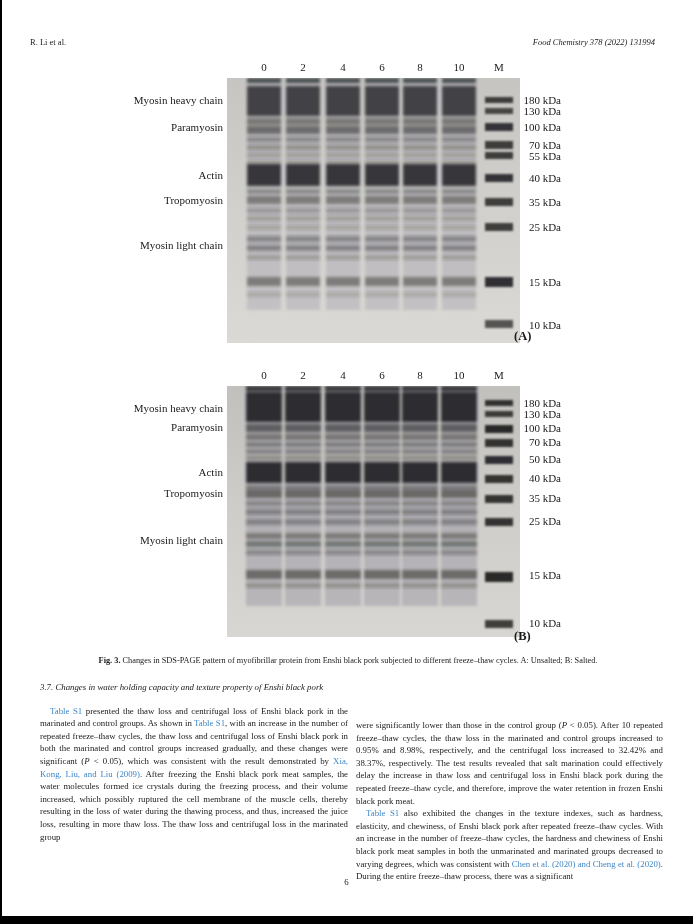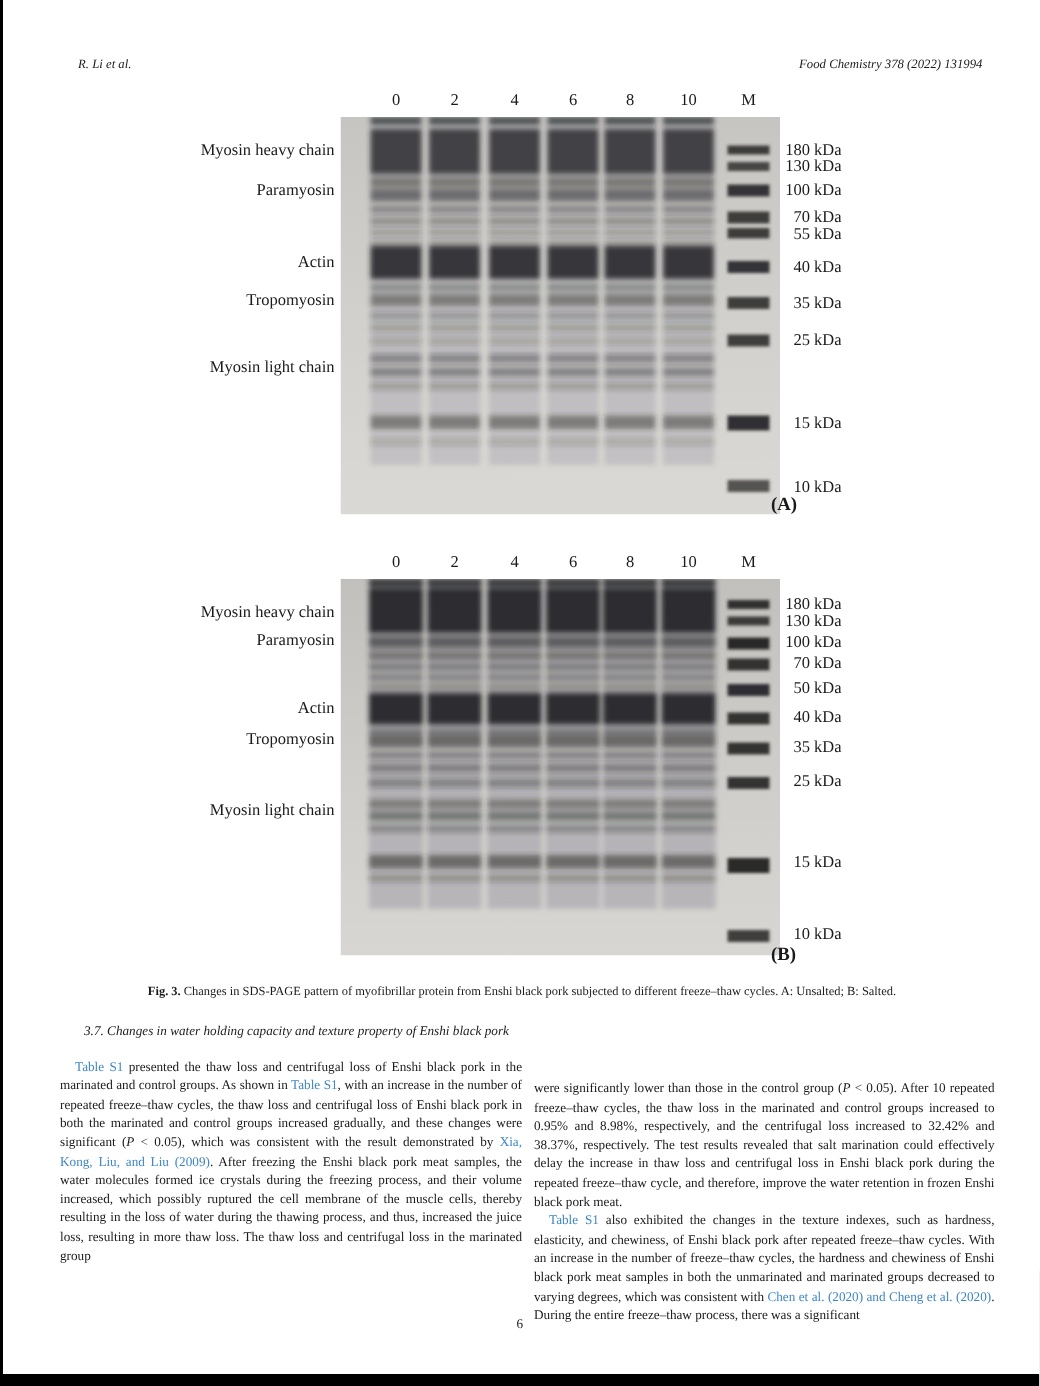--- a/index.html
+++ b/index.html
@@ -4,36 +4,36 @@
 <style>
   html,body { margin:0; padding:0; background:#e8e8e8; }
   .page {
     position:relative; width:693px; height:924px; background:#ffffff;
     font-family:"Liberation Serif", serif; color:#1a1a1a; overflow:hidden;
     margin:0 auto;
   }
   .edge-left { position:absolute; left:0; top:0; width:2px; height:924px; background:#000; }
   .edge-bottom { position:absolute; left:0; top:916px; width:693px; height:8px; background:#000; }
 
-  .hdr-authors { position:absolute; left:52px; top:37px; font-size:8.5px; font-style:italic; }
+  .hdr-authors { position:absolute; left:30px; top:37px; font-size:8.5px; }
   .hdr-journal { position:absolute; right:38px; top:37px; font-size:8.5px; font-style:italic; text-align:right; }
 
   .lane-label { position:absolute; width:24px; text-align:center; font-size:11px; }
   .gel { position:absolute; }
   .band-label { position:absolute; left:40px; width:183px; text-align:right; font-size:11px; }
   .mw-label { position:absolute; left:496px; width:65px; text-align:right; font-size:11px; }
   .panel-letter { position:absolute; left:514px; font-size:12.5px; font-weight:bold; }
 
   .caption { position:absolute; left:55px; top:656px; width:586px; font-size:8.3px; text-align:center; }
   .caption b { font-weight:bold; }
 
   .col { position:absolute; top:681px; font-size:8.8px; line-height:12.6px; text-align:justify; }
   .col-left  { left:40px;  width:308px; }
   .col-right { left:356px; width:307px;margin-top:38px; }
-  .sec-head { font-style:italic; margin:0 0 11px 16px; font-weight:normal; font-size:8.8px; line-height:12.6px; }
+  .sec-head { font-style:italic; margin:0 0 11px 0; font-weight:normal; font-size:8.8px; line-height:12.6px; }
   .col p { margin:0; }
   .col p.indent { text-indent:10px; }
   .link { color:#3f86c6; cursor:pointer; }
   .it { font-style:italic; }
 
   .page-number { position:absolute; left:0; top:877px; width:693px; text-align:center; font-size:8.8px; }
 </style>
 </head>
 <body>
 

